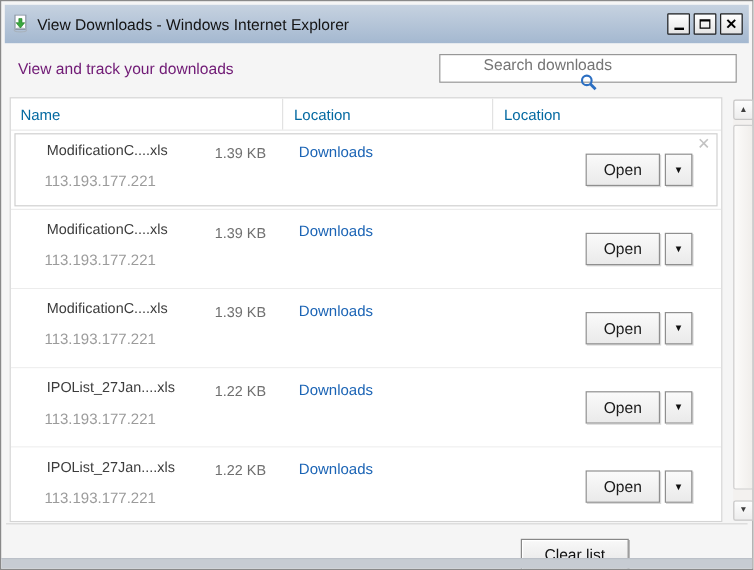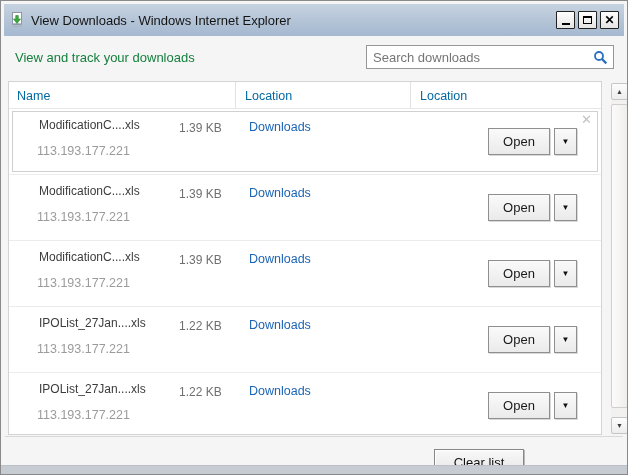--- a/index.html
+++ b/index.html
@@ -20,25 +20,25 @@
   .win-btn {
     width:19px; height:18px; background:linear-gradient(#ffffff,#e4e4e4);
     border:1px solid #222; border-radius:1px;
     display:flex; align-items:center; justify-content:center; cursor:pointer;
   }
   .glyph-min { width:8px; height:8px; border-bottom:2px solid #000; margin-top:2px; }
   .glyph-max { width:9px; height:8px; border:1px solid #000; border-top-width:2px; }
   .glyph-close { font-size:12px; font-weight:bold; line-height:1; color:#000; }
   
   .view-track-link {
-    position:absolute; left:14px; top:49px; font-size:13px; color:#15803d; cursor:pointer;
+    position:absolute; left:14px; top:49px; font-size:13px; color:#701a75; cursor:pointer;
   }
   .search-box {
     position:absolute; left:365px; top:44px; width:248px; height:24px;
-    background:#fff; border:1px solid #979797; display:flex; align-items:center;
+    background:#fff; border:1px solid #979797; display:flex; align-items:center;flex-direction:column;
   }
   .search-input {
     flex:1; min-width:0; height:100%; border:none; outline:none;
     padding:0 4px 0 6px; font-size:13px; color:#333; font-family:"Liberation Sans", sans-serif;
     background:transparent;
   }
   .search-input::placeholder { color:#757575; opacity:1; }
   .search-btn { width:26px; height:100%; display:flex; align-items:center; justify-content:center; cursor:pointer; }
   
   .list-container {

